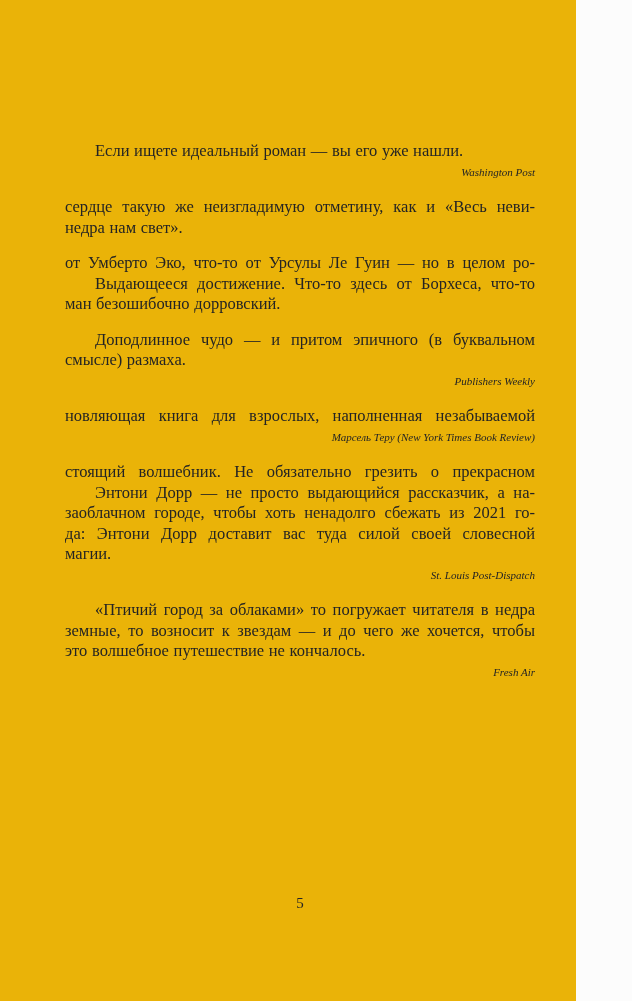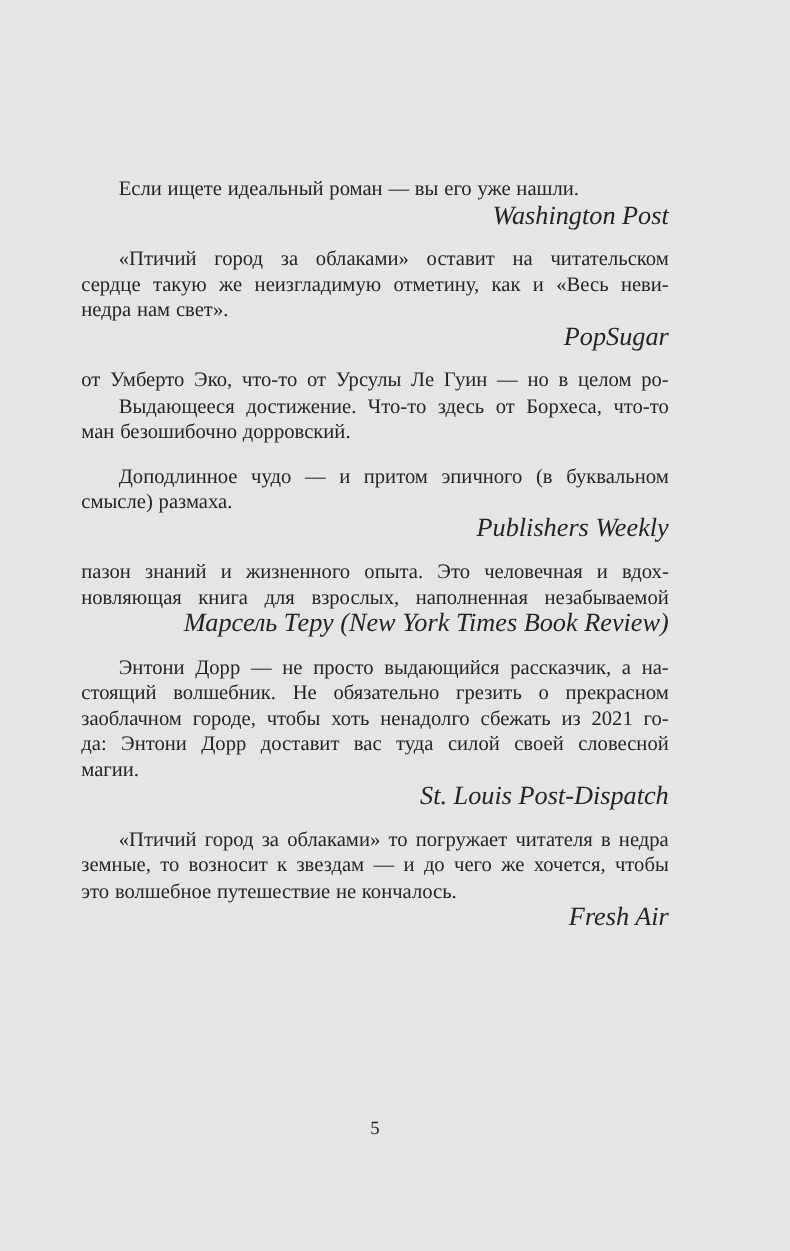--- a/index.html
+++ b/index.html
@@ -7,23 +7,23 @@
     padding: 0;
   }
   body {
     width: 632px;
     height: 1001px;
     background: #fcfcfc;
     overflow: hidden;
   }
   .page {
     position: relative;
-    width: 632px;
+    width: 576px;
     height: 1001px;
-    background: #e5e5e5;
+    background: #eab308;
     font-family: "Liberation Serif", "DejaVu Serif", serif;
     color: #242424;
   }
   .content {
     position: absolute;
     left: 65px;
     top: 141px;
     width: 470px;
   }
   .quote {
@@ -38,21 +38,21 @@
   .line.just {
     text-align: justify;
     text-align-last: justify;
   }
   .line.first {
     padding-left: 30px;
   }
   .source {
     font-style: italic;
     text-align: right;
-    font-size: 21px;
+    font-size: 11px;
     line-height: 20.5px;
   }
   .pageno {
     position: absolute;
     left: 65px;
     top: 893px;
     width: 470px;
     text-align: center;
     font-size: 15px;
     line-height: 20px;
@@ -61,43 +61,40 @@
 </head>
 <body>
 
 <div class="page">
   <div class="content">
       <div class="quote">
         <div class="line first">Если ищете идеальный роман — вы его уже нашли.</div>
         <div class="source">Washington Post</div>
       </div>
       <div class="quote">
-        <div class="line first just">«Птичий город за облаками» оставит на читательском</div>
         <div class="line just">сердце такую же неизгладимую отметину, как и «Весь неви-</div>
         <div class="line">недра нам свет».</div>
-        <div class="source">PopSugar</div>
       </div>
       <div class="quote">
         <div class="line just">от Умберто Эко, что-то от Урсулы Ле Гуин — но в целом ро-</div>
         <div class="line first just">Выдающееся достижение. Что-то здесь от Борхеса, что-то</div>
         <div class="line">ман безошибочно дорровский.</div>
       </div>
       <div class="quote">
         <div class="line first just">Доподлинное чудо — и притом эпичного (в буквальном</div>
         <div class="line">смысле) размаха.</div>
         <div class="source">Publishers Weekly</div>
       </div>
       <div class="quote">
-        <div class="line just">пазон знаний и жизненного опыта. Это человечная и вдох-</div>
         <div class="line just">новляющая книга для взрослых, наполненная незабываемой</div>
         <div class="source">Марсель Теру (New York Times Book Review)</div>
       </div>
       <div class="quote">
+        <div class="line just">стоящий волшебник. Не обязательно грезить о прекрасном</div>
         <div class="line first just">Энтони Дорр — не просто выдающийся рассказчик, а на-</div>
-        <div class="line just">стоящий волшебник. Не обязательно грезить о прекрасном</div>
         <div class="line just">заоблачном городе, чтобы хоть ненадолго сбежать из 2021 го-</div>
         <div class="line just">да: Энтони Дорр доставит вас туда силой своей словесной</div>
         <div class="line">магии.</div>
         <div class="source">St. Louis Post-Dispatch</div>
       </div>
       <div class="quote">
         <div class="line first just">«Птичий город за облаками» то погружает читателя в недра</div>
         <div class="line just">земные, то возносит к звездам — и до чего же хочется, чтобы</div>
         <div class="line">это волшебное путешествие не кончалось.</div>
         <div class="source">Fresh Air</div>

